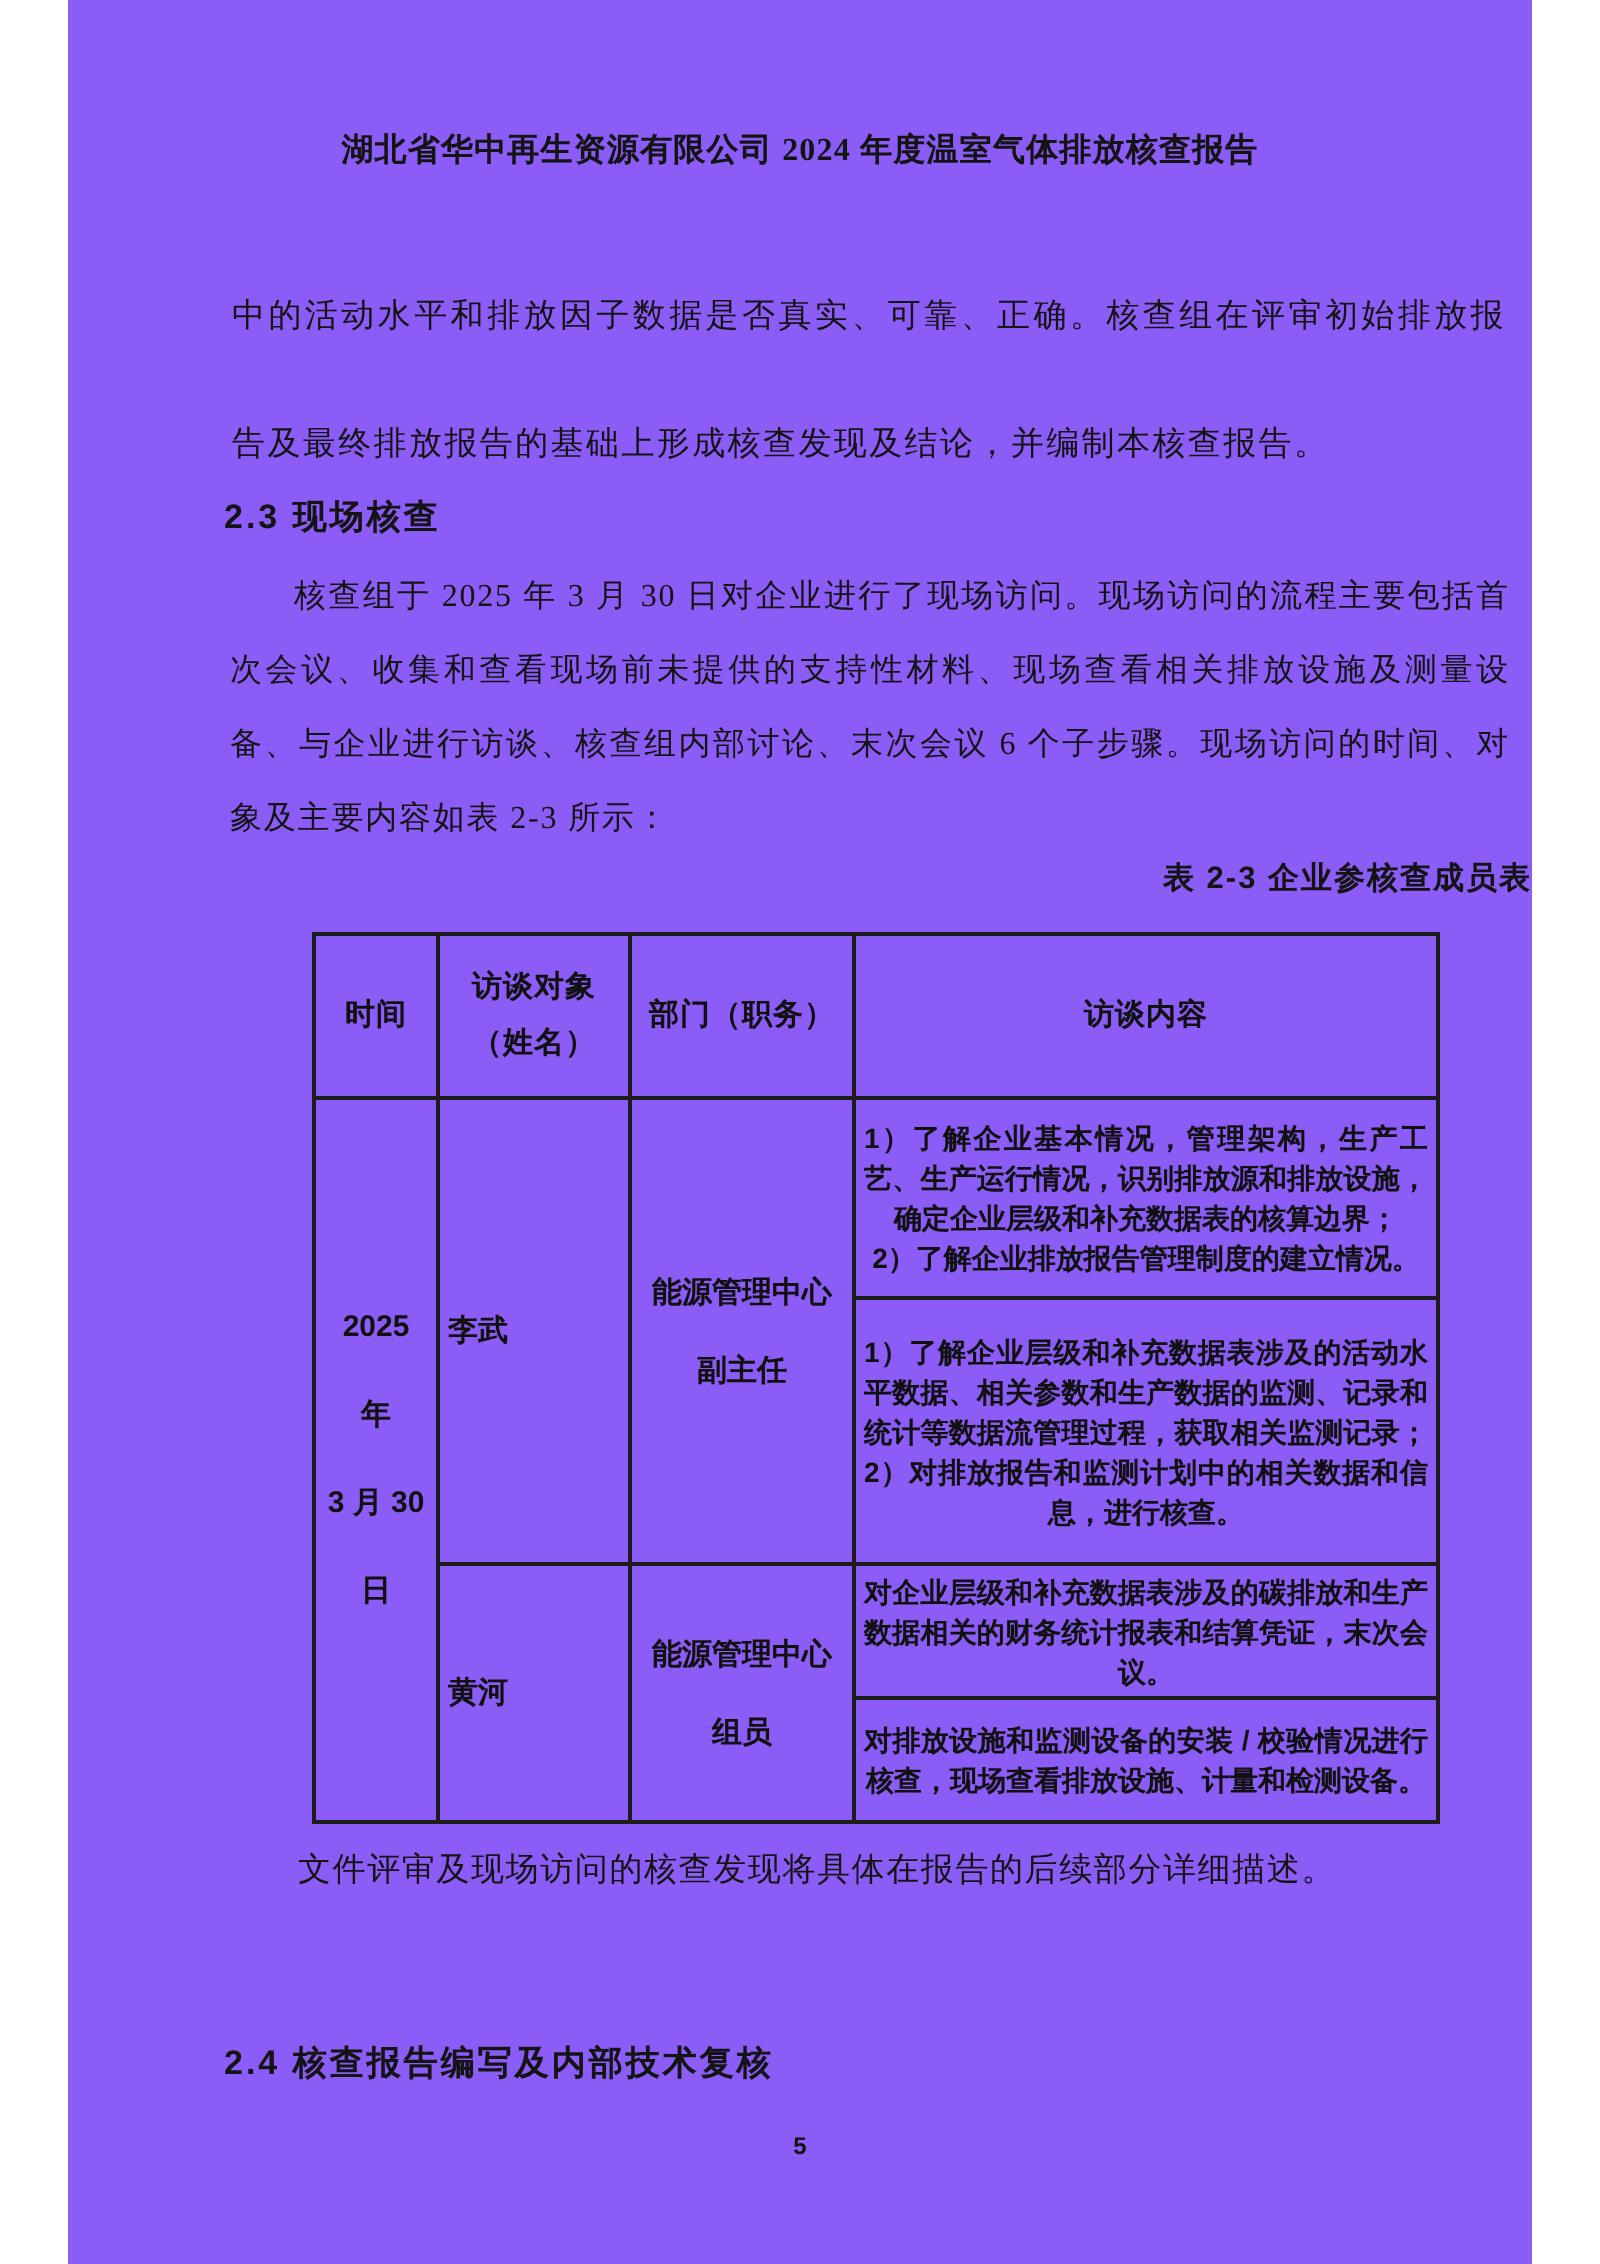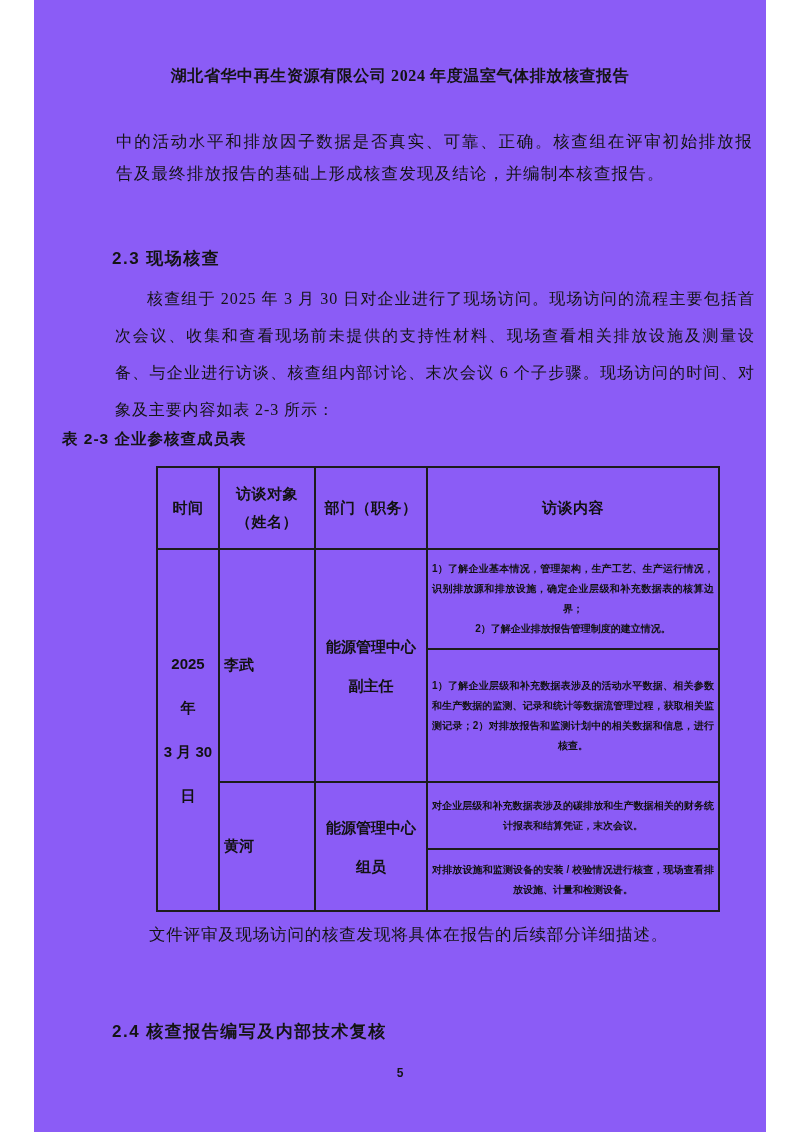--- a/index.html
+++ b/index.html
@@ -22,21 +22,21 @@
     font-size: 16px;
     line-height: 25px;
     font-weight: 600;
     letter-spacing: 0.6px;
   }
 
   .intro-para {
     position: absolute;
     top: 126px; left: 82px; width: 637px;
     font-size: 16.5px;
-    line-height: 32px;
+    line-height: 64px;
     letter-spacing: 1.2px;
     text-align: justify;
     font-weight: 500;
   }
 
   .sec-heading {
     position: absolute;
     left: 78px;
     font-size: 17px;
     font-weight: 700;
@@ -53,21 +53,21 @@
     line-height: 37px;
     letter-spacing: 0.9px;
     text-align: justify;
     text-indent: 2em;
     font-weight: 500;
   }
 
   .table-caption {
     position: absolute;
     top: 429px; left: 0; width: 100%;
-    text-align: left;
+    text-align: right;
     font-size: 15.5px;
     font-weight: 700;
     letter-spacing: 1px;
     font-family: "Liberation Sans", "DejaVu Sans", sans-serif;
     padding-left: 28px;
   }
 
   table.interview-table {
     position: absolute;
     top: 466px; left: 122px;
@@ -112,21 +112,21 @@
     text-align: center;
     font-size: 15px;
     font-weight: 700;
   }
   td.dept-cell .dline { line-height: 39px; }
 
   
   td.offset-down { padding-top: 132px; }
 
   td.content-cell {
-    font-size: 10px;
+    font-size: 14px;
     font-weight: 600;
     line-height: 20px;
     padding: 3px 7px;
   }
   td.content-cell p {
     margin: 0;
     text-align: justify;
     text-align-last: center;
   }
 

